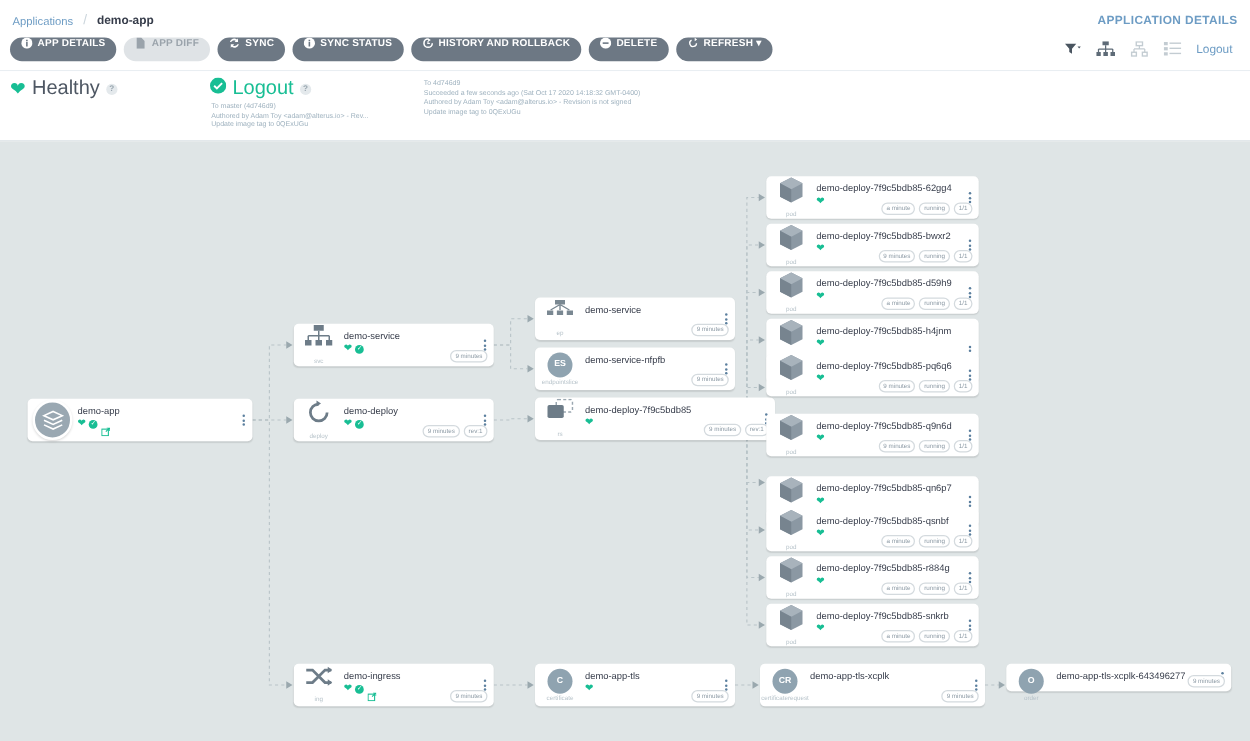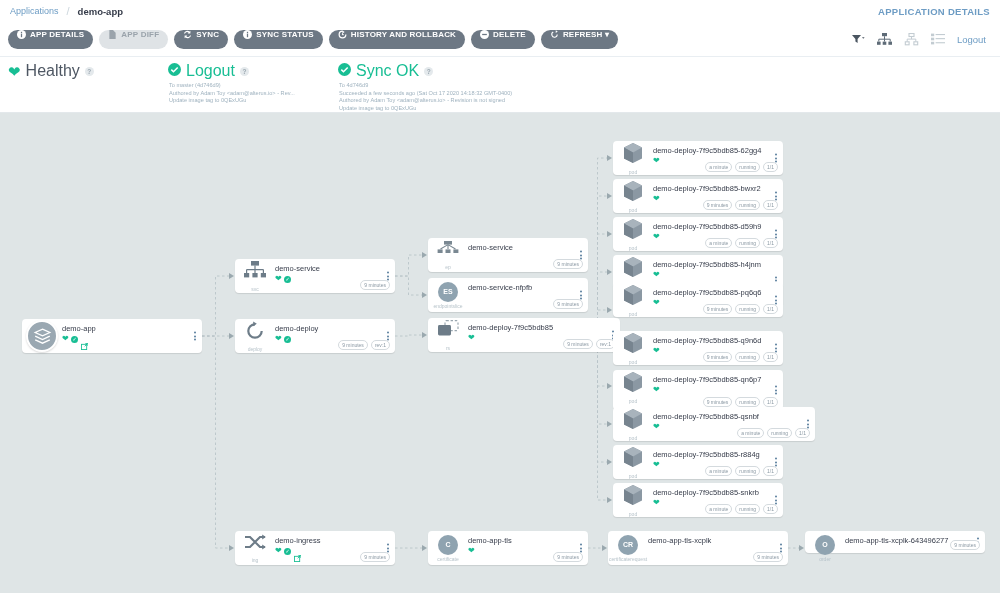--- a/index.html
+++ b/index.html
@@ -8,21 +8,21 @@
     width: 1000px; height: 593px;
     overflow: hidden;
     font-family: "Liberation Sans", sans-serif;
     background: #fff;
   }
   #app { position: relative; width: 1000px; height: 593px; background: #fff; }
 
   
   .breadcrumb-bar {
     position: absolute; left: 0; top: 0; width: 1000px; height: 22px;
-    display: flex; align-items: center; padding: 0 10px;
+    display: flex; align-items: flex-end; padding: 0 10px;
     background: #fff;
   }
   .crumb-link { color: #6d9cc4; font-size: 9px; cursor: pointer; }
   .crumb-sep { color: #ccd6dd; font-size: 11px; margin: 0 8px; }
   .crumb-current { color: #363c4a; font-size: 9.5px; font-weight: bold; }
   .app-details-link {
     margin-left: auto; color: #6d9cc4; font-size: 9.5px;
     font-weight: bold; letter-spacing: .3px; cursor: pointer;
   }
 
@@ -270,30 +270,20 @@
         <span class="qmark">?</span>
       </div>
       <div class="status-lines" id="sync-lines">
           <div class="status-line">To master (4d746d9)</div>
           <div class="status-line">Authored by Adam Toy &lt;adam@alterus.io&gt; - Rev...</div>
           <div class="status-line">Update image tag to 0QExUGu</div>
         </div>
     </div>
 
     <div class="status-col opstate">
-      <div class="status-head">
-        <span>
-          <svg width="13" height="13" viewBox="0 0 13 13">
-              <circle cx="6.5" cy="6.5" r="6.5" fill="#18be94"></circle>
-              <path d="M3.3 6.6l2.2 2.2 4.2-4.3" stroke="#fff" stroke-width="1.5" fill="none"></path>
-            </svg>
-        </span>
-        <span class="status-title green">Sync OK</span>
-        <span class="qmark">?</span>
-      </div>
       <div class="status-lines" id="op-lines">
           <div class="status-line">To 4d746d9</div>
           <div class="status-line">Succeeded a few seconds ago (Sat Oct 17 2020 14:18:32 GMT-0400)</div>
           <div class="status-line">Authored by Adam Toy &lt;adam@alterus.io&gt; - Revision is not signed</div>
           <div class="status-line">Update image tag to 0QExUGu</div>
         </div>
     </div>
 
   </div>
 
@@ -726,21 +716,21 @@
             <i></i>
             <i></i>
             <i></i>
           </div>
           <div class="tags">
             <span class="tag">9 minutes</span>
             <span class="tag">running</span>
             <span class="tag">1/1</span>
           </div>
         </div>
-        <div class="node" style="left: 613px; top: 257px; width: 170px; height: 40px;">
+        <div class="node" style="left: 613px; top: 268px; width: 170px; height: 40px;">
           <div class="node-icon" style="width: 40px; height: 34px;">
             <div><svg width="22" height="22" viewBox="0 0 22 22">
                 <path d="M11 1l9 4.6v10.8L11 21 2 16.4V5.6z" fill="#8b98a3"></path>
                 <path d="M11 1l9 4.6L11 10.4 2 5.6z" fill="#a8b3bc"></path>
                 <path d="M11 10.4V21L2 16.4V5.6z" fill="#77848f"></path>
               </svg></div>
             <div class="node-kind">pod</div>
           </div>
           <div class="node-body">
             <div class="node-title">demo-deploy-7f9c5bdb85-qn6p7</div>
@@ -752,21 +742,21 @@
             <i></i>
             <i></i>
             <i></i>
           </div>
           <div class="tags">
             <span class="tag">9 minutes</span>
             <span class="tag">running</span>
             <span class="tag">1/1</span>
           </div>
         </div>
-        <div class="node" style="left: 613px; top: 294px; width: 202px; height: 34px;">
+        <div class="node" style="left: 613px; top: 294px; width: 170px; height: 34px;">
           <div class="node-icon" style="width: 40px; height: 34px;">
             <div><svg width="22" height="22" viewBox="0 0 22 22">
                 <path d="M11 1l9 4.6v10.8L11 21 2 16.4V5.6z" fill="#8b98a3"></path>
                 <path d="M11 1l9 4.6L11 10.4 2 5.6z" fill="#a8b3bc"></path>
                 <path d="M11 10.4V21L2 16.4V5.6z" fill="#77848f"></path>
               </svg></div>
             <div class="node-kind">pod</div>
           </div>
           <div class="node-body">
             <div class="node-title">demo-deploy-7f9c5bdb85-qsnbf</div>

